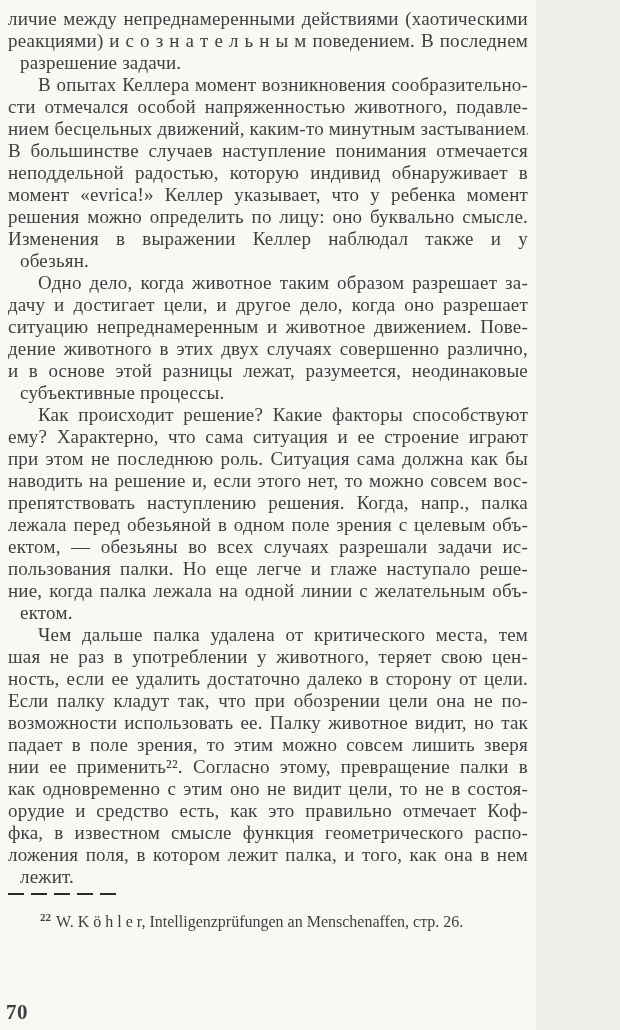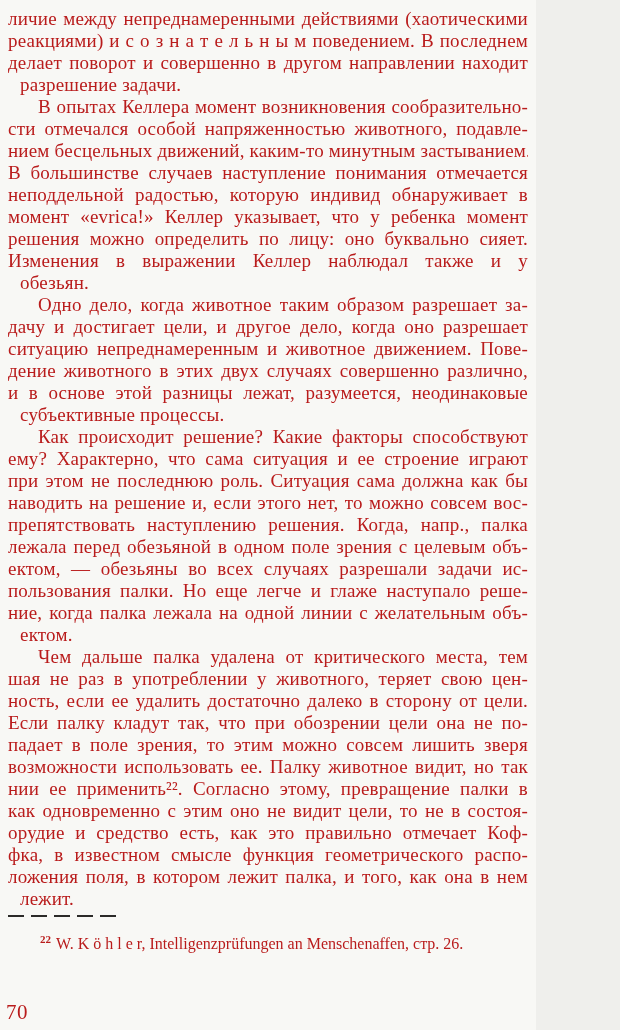--- a/index.html
+++ b/index.html
@@ -10,21 +10,21 @@
     width: 620px;
     height: 1030px;
     background: #efefec;
     font-family: "Liberation Serif", "DejaVu Serif", serif;
   }
   .page {
     position: relative;
     width: 536px;
     height: 1030px;
     background: #f8f8f5;
-    color: #b91c1c;
+    color: #404040;
     overflow: hidden;
     box-sizing: border-box;
   }
   .body-text {
     padding: 8px 8px 0 8px;
   }
   .line {
     font-size: 19px;
     line-height: 22px;
     height: 22px;
@@ -57,41 +57,40 @@
   .footnote sup {
     font-size: 11px;
     font-weight: bold;
     margin-right: 5px;
   }
   .page-number {
     position: absolute;
     left: 6px;
     top: 1000px;
     font-size: 21px;
-    font-weight: 400;
+    font-weight: 700;
     letter-spacing: 0.5px;
   }
 </style>
 </head>
 <body>
 
 <div class="page">
 
   <div class="body-text" id="paragraphs">
       <div class="line">личие между непреднамеренными действиями (хаотическими</div>
       <div class="line">реакциями) и с о з н а т е л ь н ы м поведением. В последнем</div>
-      <div class="line">делает поворот и совершенно в другом направлении находит</div>
       <div class="line last">разрешение задачи.</div>
       <div class="line indent">В опытах Келлера момент возникновения сообразительно-</div>
       <div class="line">сти отмечался особой напряженностью животного, подавле-</div>
       <div class="line">нием бесцельных движений, каким-то минутным застыванием.</div>
       <div class="line">В большинстве случаев наступление понимания отмечается</div>
       <div class="line">неподдельной радостью, которую индивид обнаруживает в</div>
       <div class="line">момент «evrica!» Келлер указывает, что у ребенка момент</div>
-      <div class="line">решения можно определить по лицу: оно буквально сияет.</div>
+      <div class="line">решения можно определить по лицу: оно буквально смысле.</div>
       <div class="line">Изменения в выражении Келлер наблюдал также и у</div>
       <div class="line last">обезьян.</div>
       <div class="line indent">Одно дело, когда животное таким образом разрешает за-</div>
       <div class="line">дачу и достигает цели, и другое дело, когда оно разрешает</div>
       <div class="line">ситуацию непреднамеренным и животное движением. Пове-</div>
       <div class="line">дение животного в этих двух случаях совершенно различно,</div>
       <div class="line">и в основе этой разницы лежат, разумеется, неодинаковые</div>
       <div class="line last">субъективные процессы.</div>
       <div class="line indent">Как происходит решение? Какие факторы способствуют</div>
       <div class="line">ему? Характерно, что сама ситуация и ее строение играют</div>
@@ -100,22 +99,22 @@
       <div class="line">препятствовать наступлению решения. Когда, напр., палка</div>
       <div class="line">лежала перед обезьяной в одном поле зрения с целевым объ-</div>
       <div class="line">ектом, — обезьяны во всех случаях разрешали задачи ис-</div>
       <div class="line">пользования палки. Но еще легче и глаже наступало реше-</div>
       <div class="line">ние, когда палка лежала на одной линии с желательным объ-</div>
       <div class="line last">ектом.</div>
       <div class="line indent">Чем дальше палка удалена от критического места, тем</div>
       <div class="line">шая не раз в употреблении у животного, теряет свою цен-</div>
       <div class="line">ность, если ее удалить достаточно далеко в сторону от цели.</div>
       <div class="line">Если палку кладут так, что при обозрении цели она не по-</div>
+      <div class="line">возможности использовать ее. Палку животное видит, но так</div>
       <div class="line">падает в поле зрения, то этим можно совсем лишить зверя</div>
-      <div class="line">возможности использовать ее. Палку животное видит, но так</div>
       <div class="line">нии ее применить²². Согласно этому, превращение палки в</div>
       <div class="line">как одновременно с этим оно не видит цели, то не в состоя-</div>
       <div class="line">орудие и средство есть, как это правильно отмечает Коф-</div>
       <div class="line">фка, в известном смысле функция геометрического распо-</div>
       <div class="line">ложения поля, в котором лежит палка, и того, как она в нем</div>
       <div class="line last">лежит.</div>
     </div>
 
   <div class="footnote-rule"></div>
 

